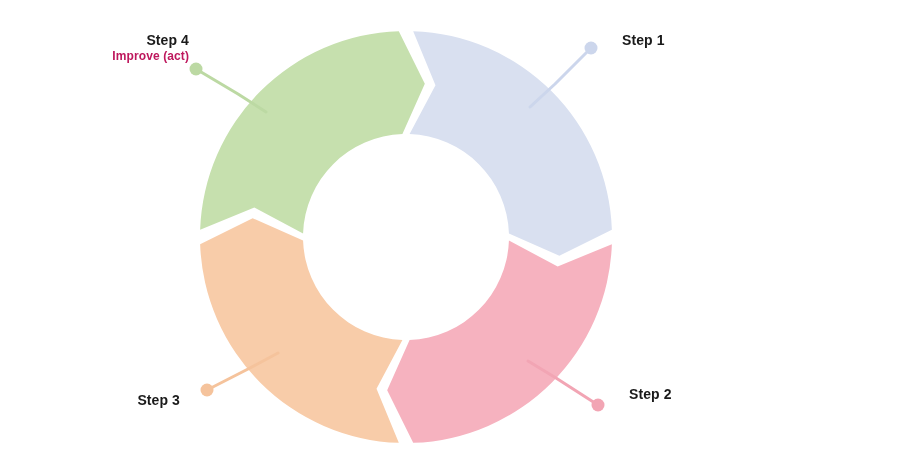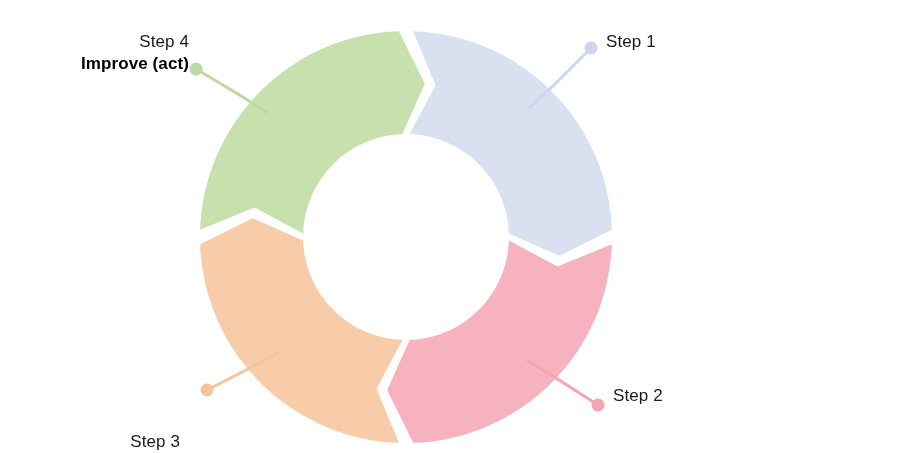--- a/index.html
+++ b/index.html
@@ -27,38 +27,38 @@
     height: 453px;
     display: block;
   }
   .label-block {
     position: absolute;
     line-height: 1.30;
     white-space: nowrap;
     color: #000000;
   }
   .label-step {
-    font-size: 17px;
-    font-weight: 400;
+    font-size: 14px;
+    font-weight: 700;
     color: #1a1a1a;
     letter-spacing: 0.1px;
   }
   .label-title {
-    font-size: 17px;
+    font-size: 12px;
     font-weight: 700;
-    color: #000000;
+    color: #be185d;
     letter-spacing: 0.1px;
   }
   .label-left  { text-align: right; }
-  .label-right { text-align: left;  }
+  .label-right { text-align: left; margin-left: 16px;  }
 
   
   #label-step-1 { left: 606px; top: 31px;  }
   #label-step-2 { left: 613px; top: 385px; }
-  #label-step-3 { right: 723px; top: 391px; margin-top: 40px; }
+  #label-step-3 { right: 723px; top: 391px; }
   #label-step-4 { right: 714px; top: 31px;  }
 </style>
 </head>
 <body>
 
 <div id="stage">
 
   <svg id="cycle-svg" viewBox="0 0 903 453" xmlns="http://www.w3.org/2000/svg">
     <g id="segments-group">
         <path d="M 413.19 31.13 A 206 206 0 0 1 611.87 229.81 L 559.35 255.83 L 508.94 233.41 A 103 103 0 0 0 409.59 134.06 L 435.48 85.34 Z" fill="#d9e0f0" stroke="none"></path>

